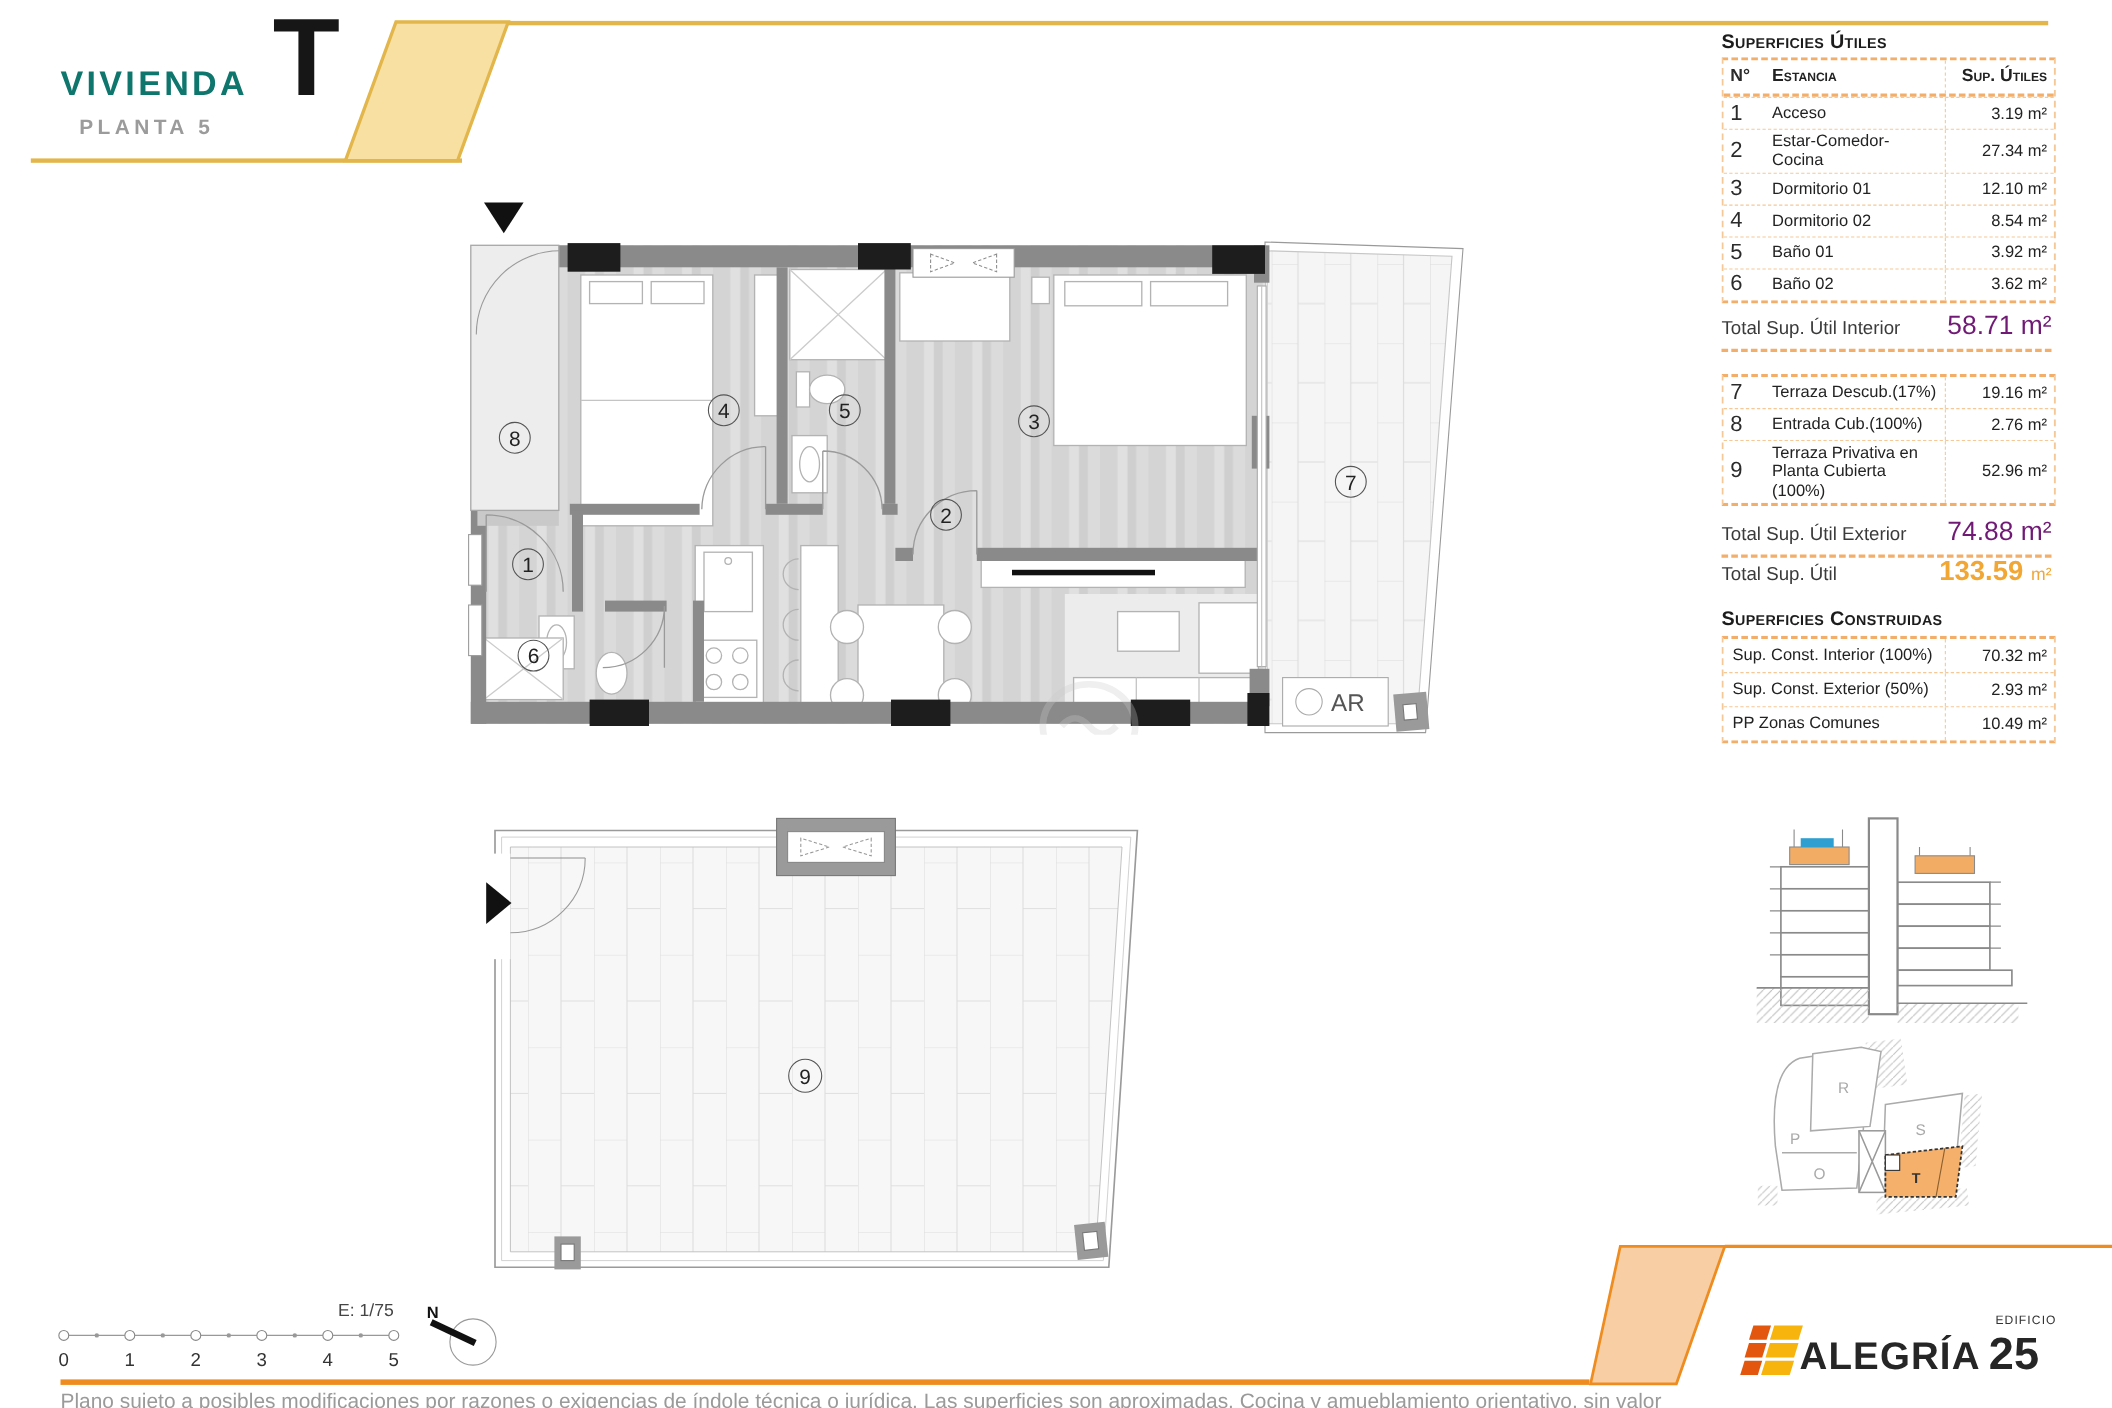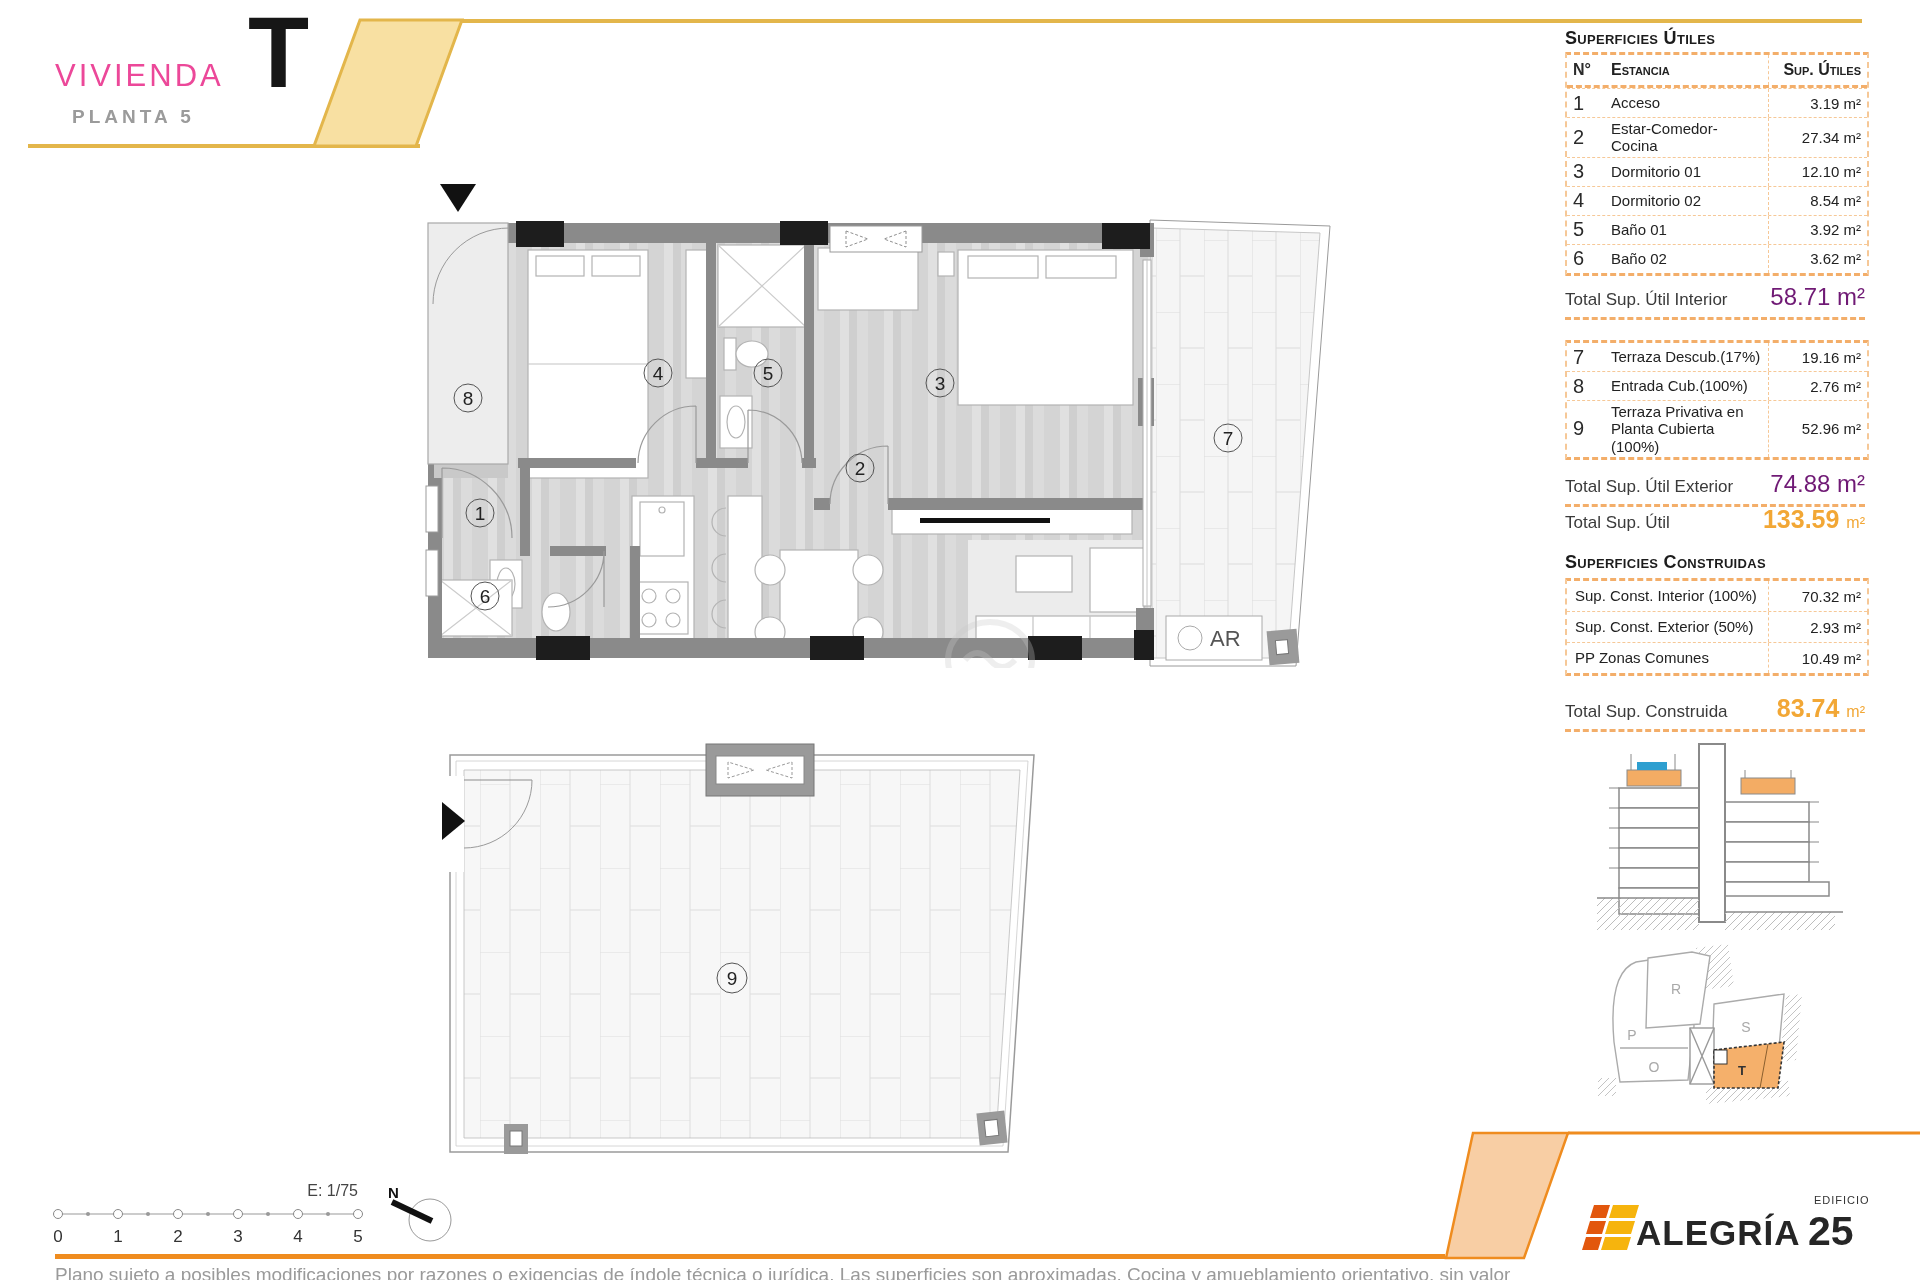--- a/index.html
+++ b/index.html
@@ -1,20 +1,20 @@
 <!DOCTYPE html>
 <html><head>
 <meta charset="utf-8">
 <style>
   html,body{margin:0;padding:0;background:#fff;}
   .page{position:relative;width:1920px;height:1280px;background:#fff;overflow:hidden;
         font-family:"Liberation Sans",sans-serif;color:#222;}
   .abs{position:absolute;}
   
-  .title-vivienda{left:55px;top:58px;font-size:31px;font-weight:normal;color:#ec4899;letter-spacing:3px;}
+  .title-vivienda{left:55px;top:58px;font-size:31px;font-weight:bold;color:#0f766e;letter-spacing:3px;}
   .title-planta{left:72px;top:106px;font-size:19px;font-weight:bold;color:#9b9b9b;letter-spacing:4px;}
   .title-letter{left:248px;top:2px;font-size:100px;font-weight:900;color:#161616;line-height:1;}
   .topline{left:360px;top:19px;width:1502px;height:4px;background:#E3B64B;}
   .titleline{left:28px;top:144px;width:392px;height:4px;background:#E3B64B;}
   
   .rp{left:1565px;width:300px;}
   .sc{font-variant:small-caps;}
   .tbl-title{font-size:18px;font-weight:bold;color:#1c1c1c;letter-spacing:.3px;}
   .otable{border-top:3px dashed #F3AE6A;border-bottom:3px dashed #F3AE6A;
           border-left:2px dashed #F6C897;border-right:2px dashed #F6C897;font-size:15px;}
@@ -337,24 +337,20 @@
     <div class="row" style="min-height:30px;">
         <span class="cname" style="padding-left:8px;">Sup. Const. Exterior (50%)</span>
         <span class="cval">2.93 m²</span>
       </div>
     <div class="row" style="min-height:30px;">
         <span class="cname" style="padding-left:8px;">PP Zonas Comunes</span>
         <span class="cval">10.49 m²</span>
       </div>
   </div>
 
-  <div class="abs rp totalrow" style="top:694px;">
-    <span class="tl">Total Sup. Construida</span>
-    <span class="tvo"><span>83.74</span> <span class="un">m²</span></span>
-  </div>
 
   <svg class="abs" style="left:1595px;top:740px;" width="255" height="195" viewBox="0 0 255 195">
     <defs>
       <pattern id="hatch" width="8" height="8" patternUnits="userSpaceOnUse">
         <path d="M0,8 L8,0" stroke="#bdbdbd" stroke-width="1" fill="none"></path>
       </pattern>
     </defs>
     <g fill="#ffffff" stroke="#8a8a8a" stroke-width="1.5">
       <rect x="24" y="48" width="80" height="20"></rect>
         <rect x="24" y="68" width="80" height="20"></rect>

